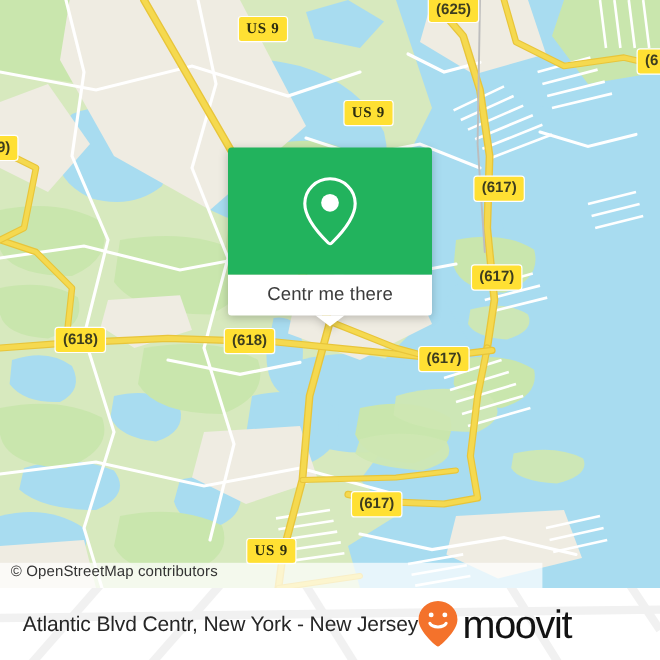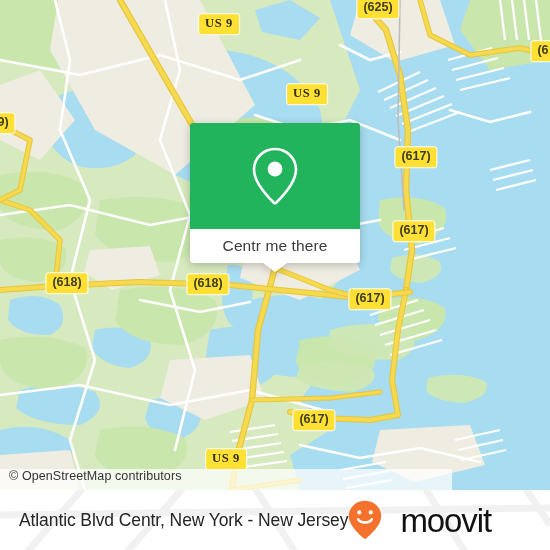--- a/index.html
+++ b/index.html
@@ -151,21 +151,21 @@
     display: flex;
     align-items: center;
     gap: 2px;
   }
   .brand-word {
     font-size: 33px;
     color: #121212;
     letter-spacing: -1.1px;
     line-height: 1;
     font-weight: normal;
-    margin-left: 16px;
+    margin-left: 1px;
   }
 </style>
 </head>
 <body>
 
 <div id="app">
 
   <div class="map">
     <svg class="map-svg" width="550" height="490" viewBox="0 0 550 490">
       <defs>

